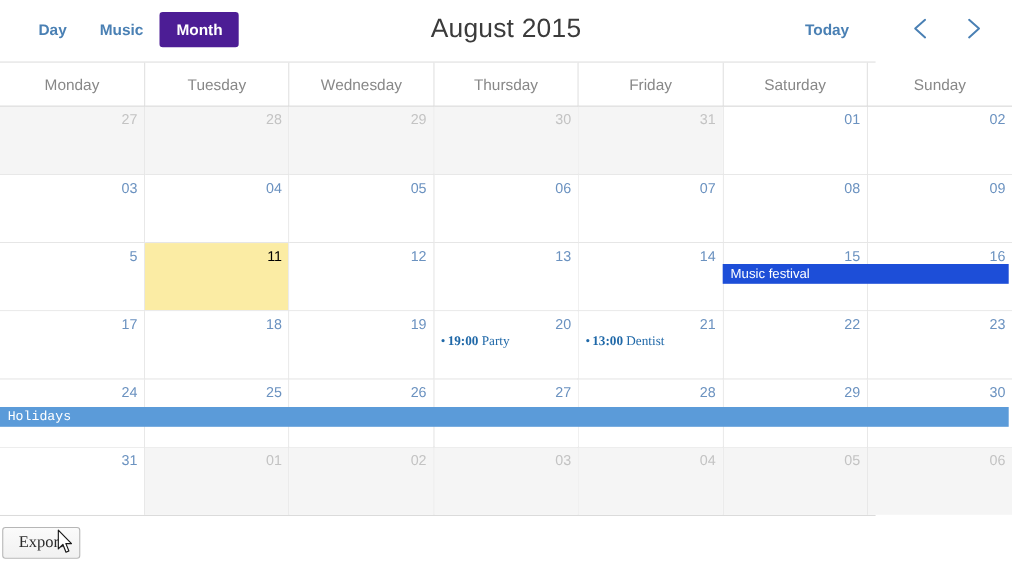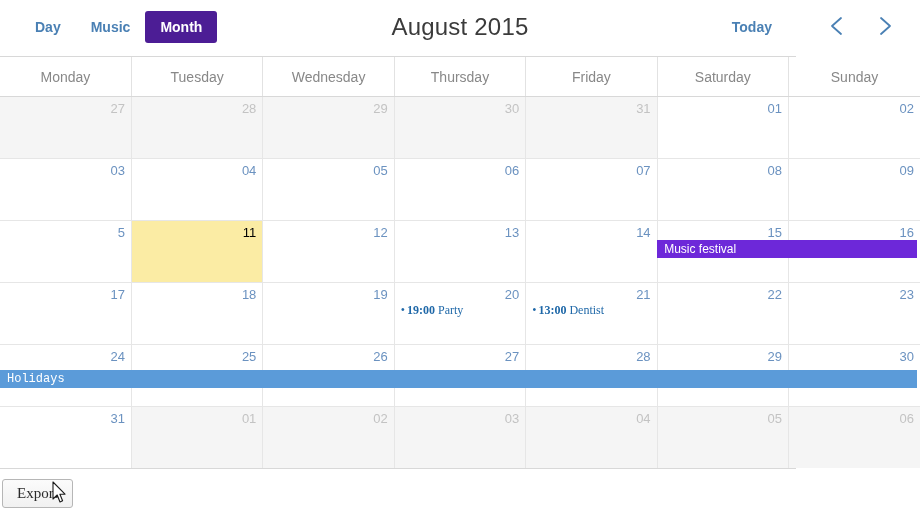--- a/index.html
+++ b/index.html
@@ -408,21 +408,21 @@
             <td class="out">
               <span class="daynum">05</span>
             </td>
             <td class="out">
               <span class="daynum">06</span>
             </td>
           </tr>
         </tbody>
     </table>
     <div id="bar-layer">
-        <div class="ev-bar" style="left: 657.143px; width: 259.857px; top: 183px; background: #6d28d9;">Music festival</div>
+        <div class="ev-bar" style="left: 657.143px; width: 259.857px; top: 183px; background: #1d4ed8;">Music festival</div>
         <div class="ev-bar" style="left: 0px; width: 917px; top: 313px; background: rgb(91, 155, 217); font-family: Liberation Mono, monospace;">Holidays</div>
       </div>
   </div>
 
   <div class="footer">
     <div class="export-btn">Export</div>
   </div>
 
   <div class="cursor">
     <svg width="16" height="24" viewBox="0 0 16 24">

